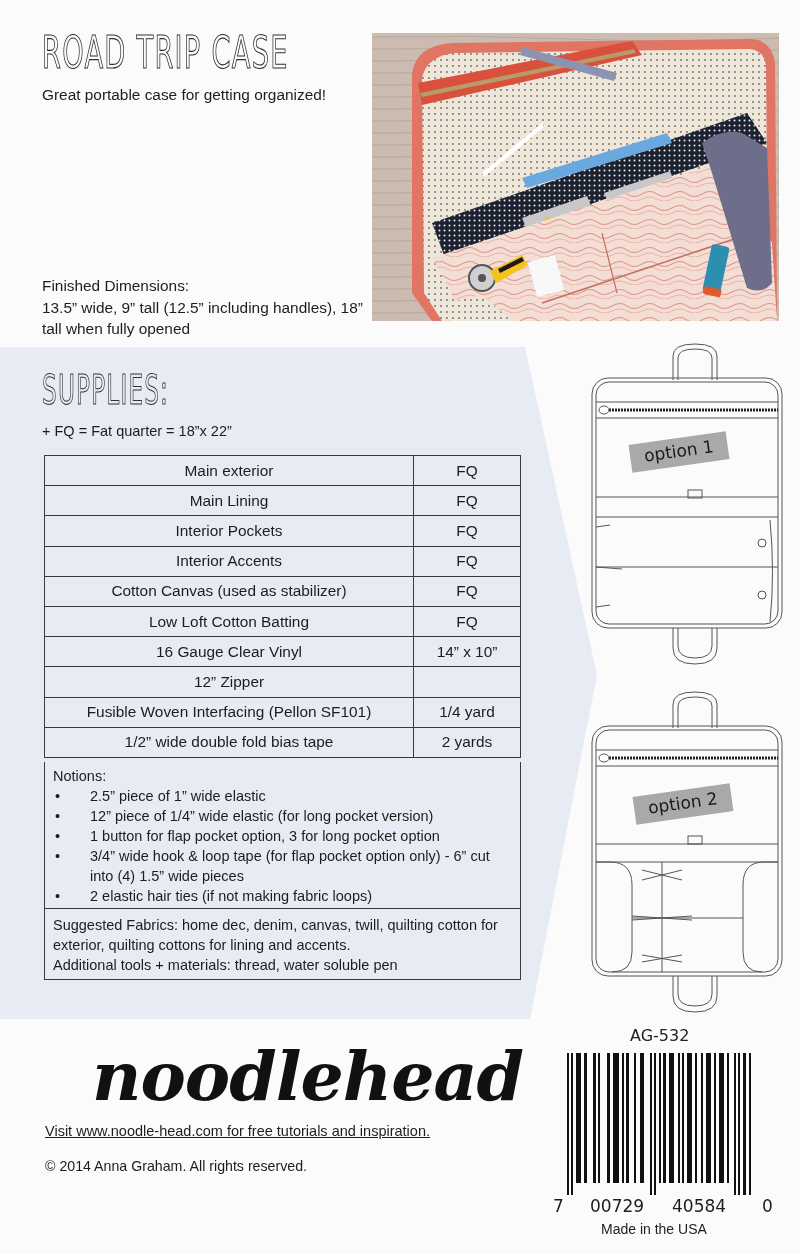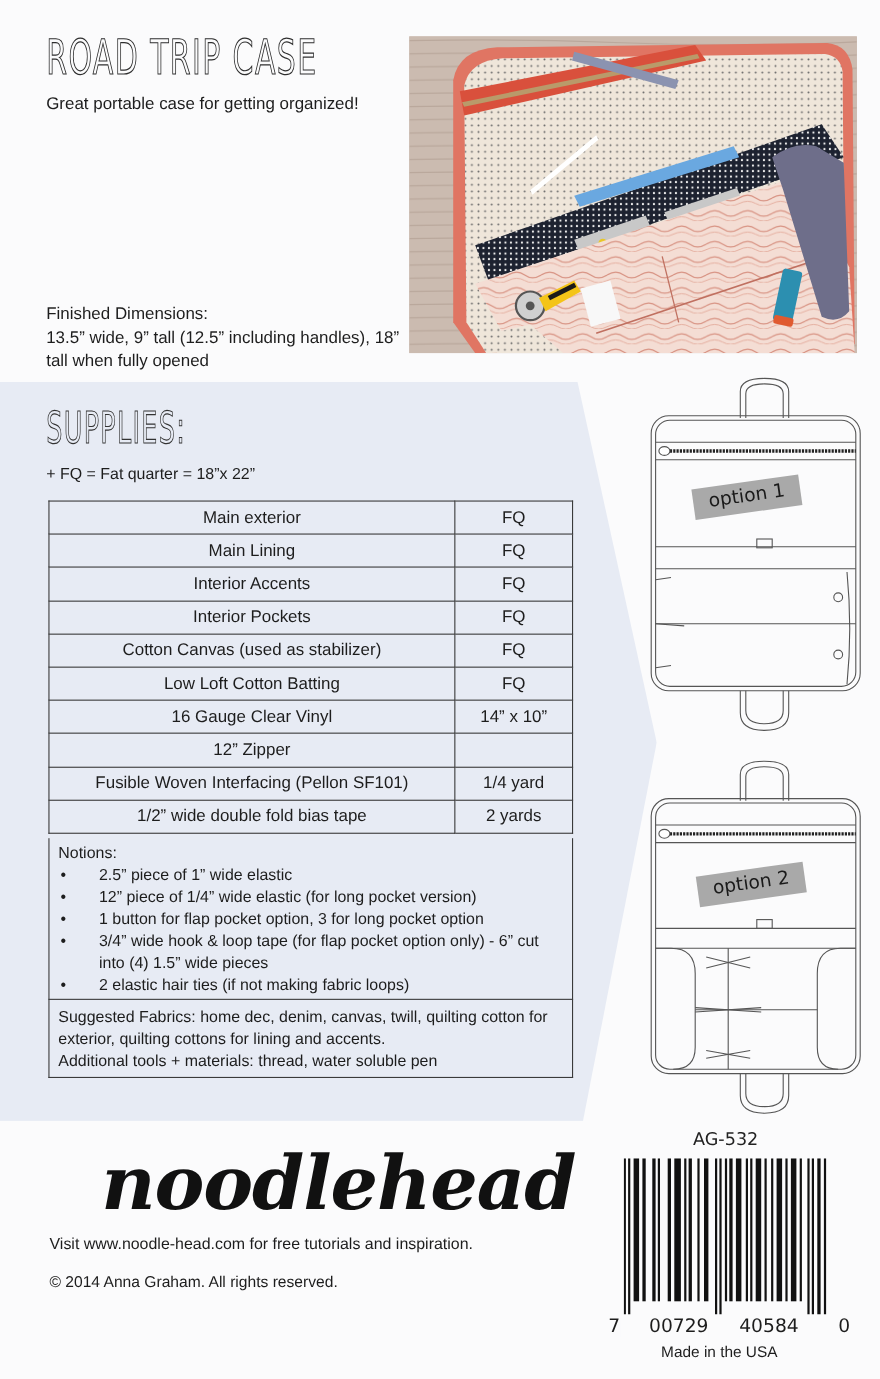--- a/index.html
+++ b/index.html
@@ -81,21 +81,21 @@
     font-family: "DejaVu Sans", sans-serif; font-size: 17px;
     padding: 3px 14px 5px 14px; transform: rotate(-8deg);
     white-space: nowrap;
   }
 
   .logo {
     position: absolute; left: 92px; top: 1036px;
     font-family: "DejaVu Serif", serif; font-style: italic; font-weight: bold;
     font-size: 68px; color: #111; letter-spacing: -1px;
   }
-  .visit { position: absolute; left: 45px; top: 1123px; font-size: 14.5px; }
+  .visit { position: absolute; left: 45px; top: 1123px; font-size: 14.5px; text-decoration: underline; }
   .legal { position: absolute; left: 45px; top: 1157px; font-size: 14.2px; line-height: 18px; width: 470px; }
 
   .sku { position: absolute; left: 630px; top: 1026px; font-family: "DejaVu Sans", sans-serif; font-size: 16px; color: #222; text-align: center; }
   .barcode { position: absolute; left: 567px; top: 1053px; width: 190px; height: 142px; }
   .bc-digit { position: absolute; font-family: "DejaVu Sans", sans-serif; font-size: 17px; background: #fbfbfc; top: 1197px; line-height: 18px; }
   .made { position: absolute; left: 601px; top: 1221px; font-size: 14px; }
 </style>
 </head>
 <body>
 
@@ -177,25 +177,25 @@
   <tbody>
     <tr>
         <td>Main exterior</td>
         <td class="amt">FQ</td>
       </tr>
     <tr>
         <td>Main Lining</td>
         <td class="amt">FQ</td>
       </tr>
     <tr>
+        <td>Interior Pockets</td>
+        <td class="amt">FQ</td>
+      </tr>
+    <tr>
         <td>Interior Accents</td>
-        <td class="amt">FQ</td>
-      </tr>
-    <tr>
-        <td>Interior Pockets</td>
         <td class="amt">FQ</td>
       </tr>
     <tr>
         <td>Cotton Canvas (used as stabilizer)</td>
         <td class="amt">FQ</td>
       </tr>
     <tr>
         <td>Low Loft Cotton Batting</td>
         <td class="amt">FQ</td>
       </tr>

